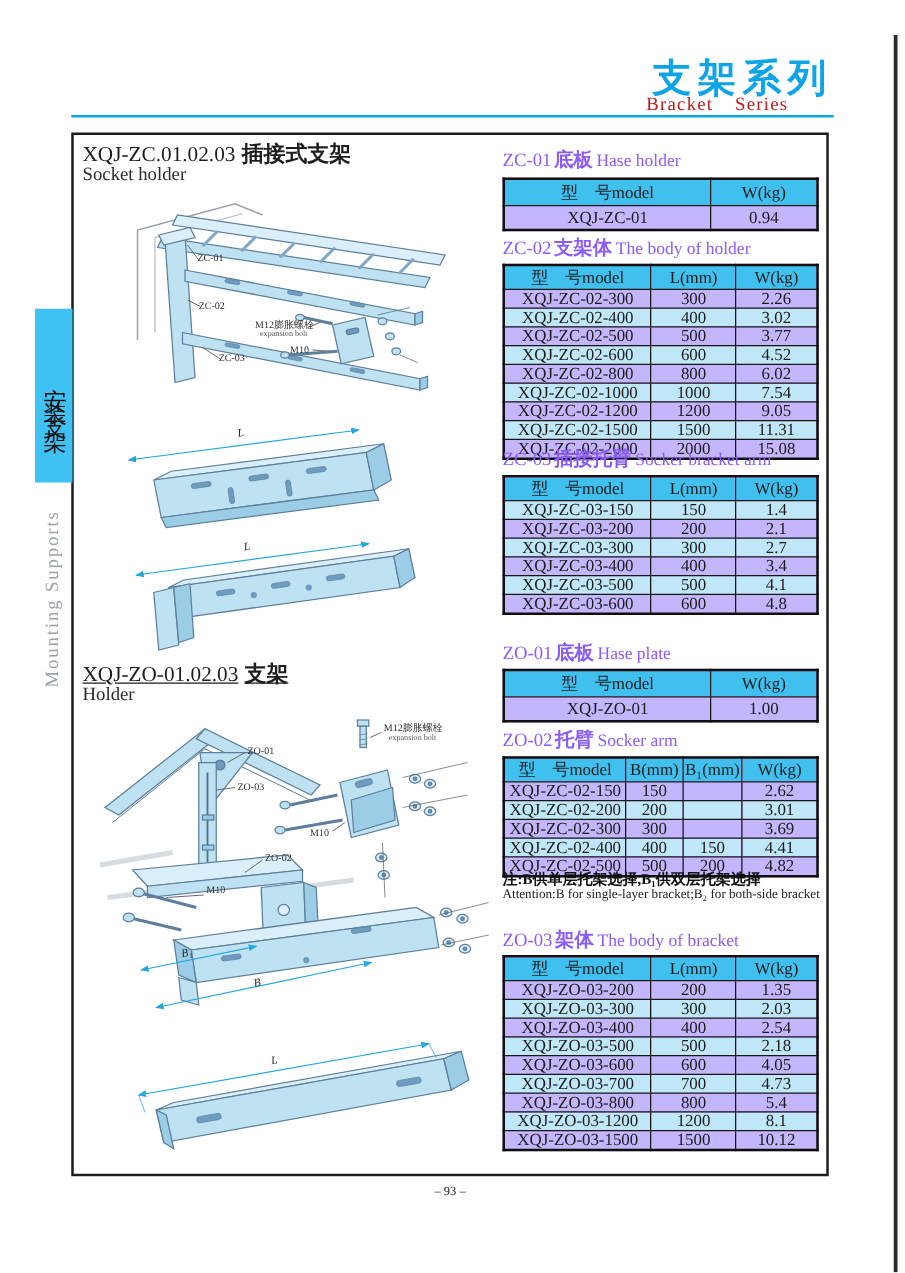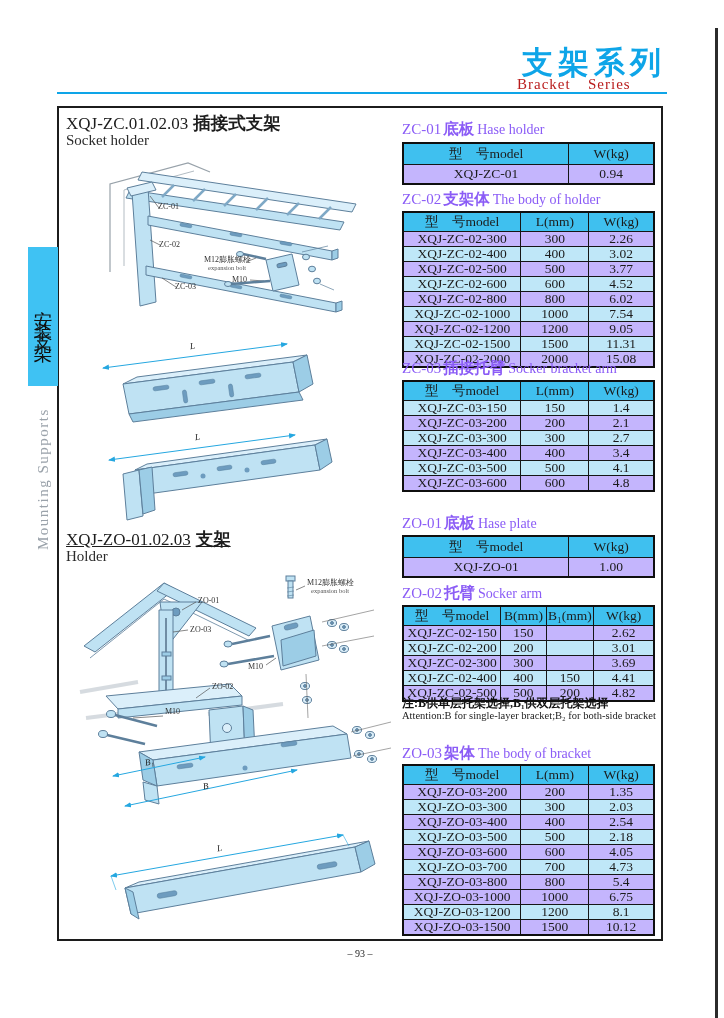--- a/index.html
+++ b/index.html
@@ -581,25 +581,20 @@
         <tr class="alt">
           <td>XQJ-ZO-03-700</td>
           <td>700</td>
           <td>4.73</td>
         </tr>
         <tr>
           <td>XQJ-ZO-03-800</td>
           <td>800</td>
           <td>5.4</td>
         </tr>
-        <tr>
-          <td>XQJ-ZO-03-1000</td>
-          <td>1000</td>
-          <td>6.75</td>
-        </tr>
         <tr class="alt">
           <td>XQJ-ZO-03-1200</td>
           <td>1200</td>
           <td>8.1</td>
         </tr>
         <tr>
           <td>XQJ-ZO-03-1500</td>
           <td>1500</td>
           <td>10.12</td>
         </tr>

